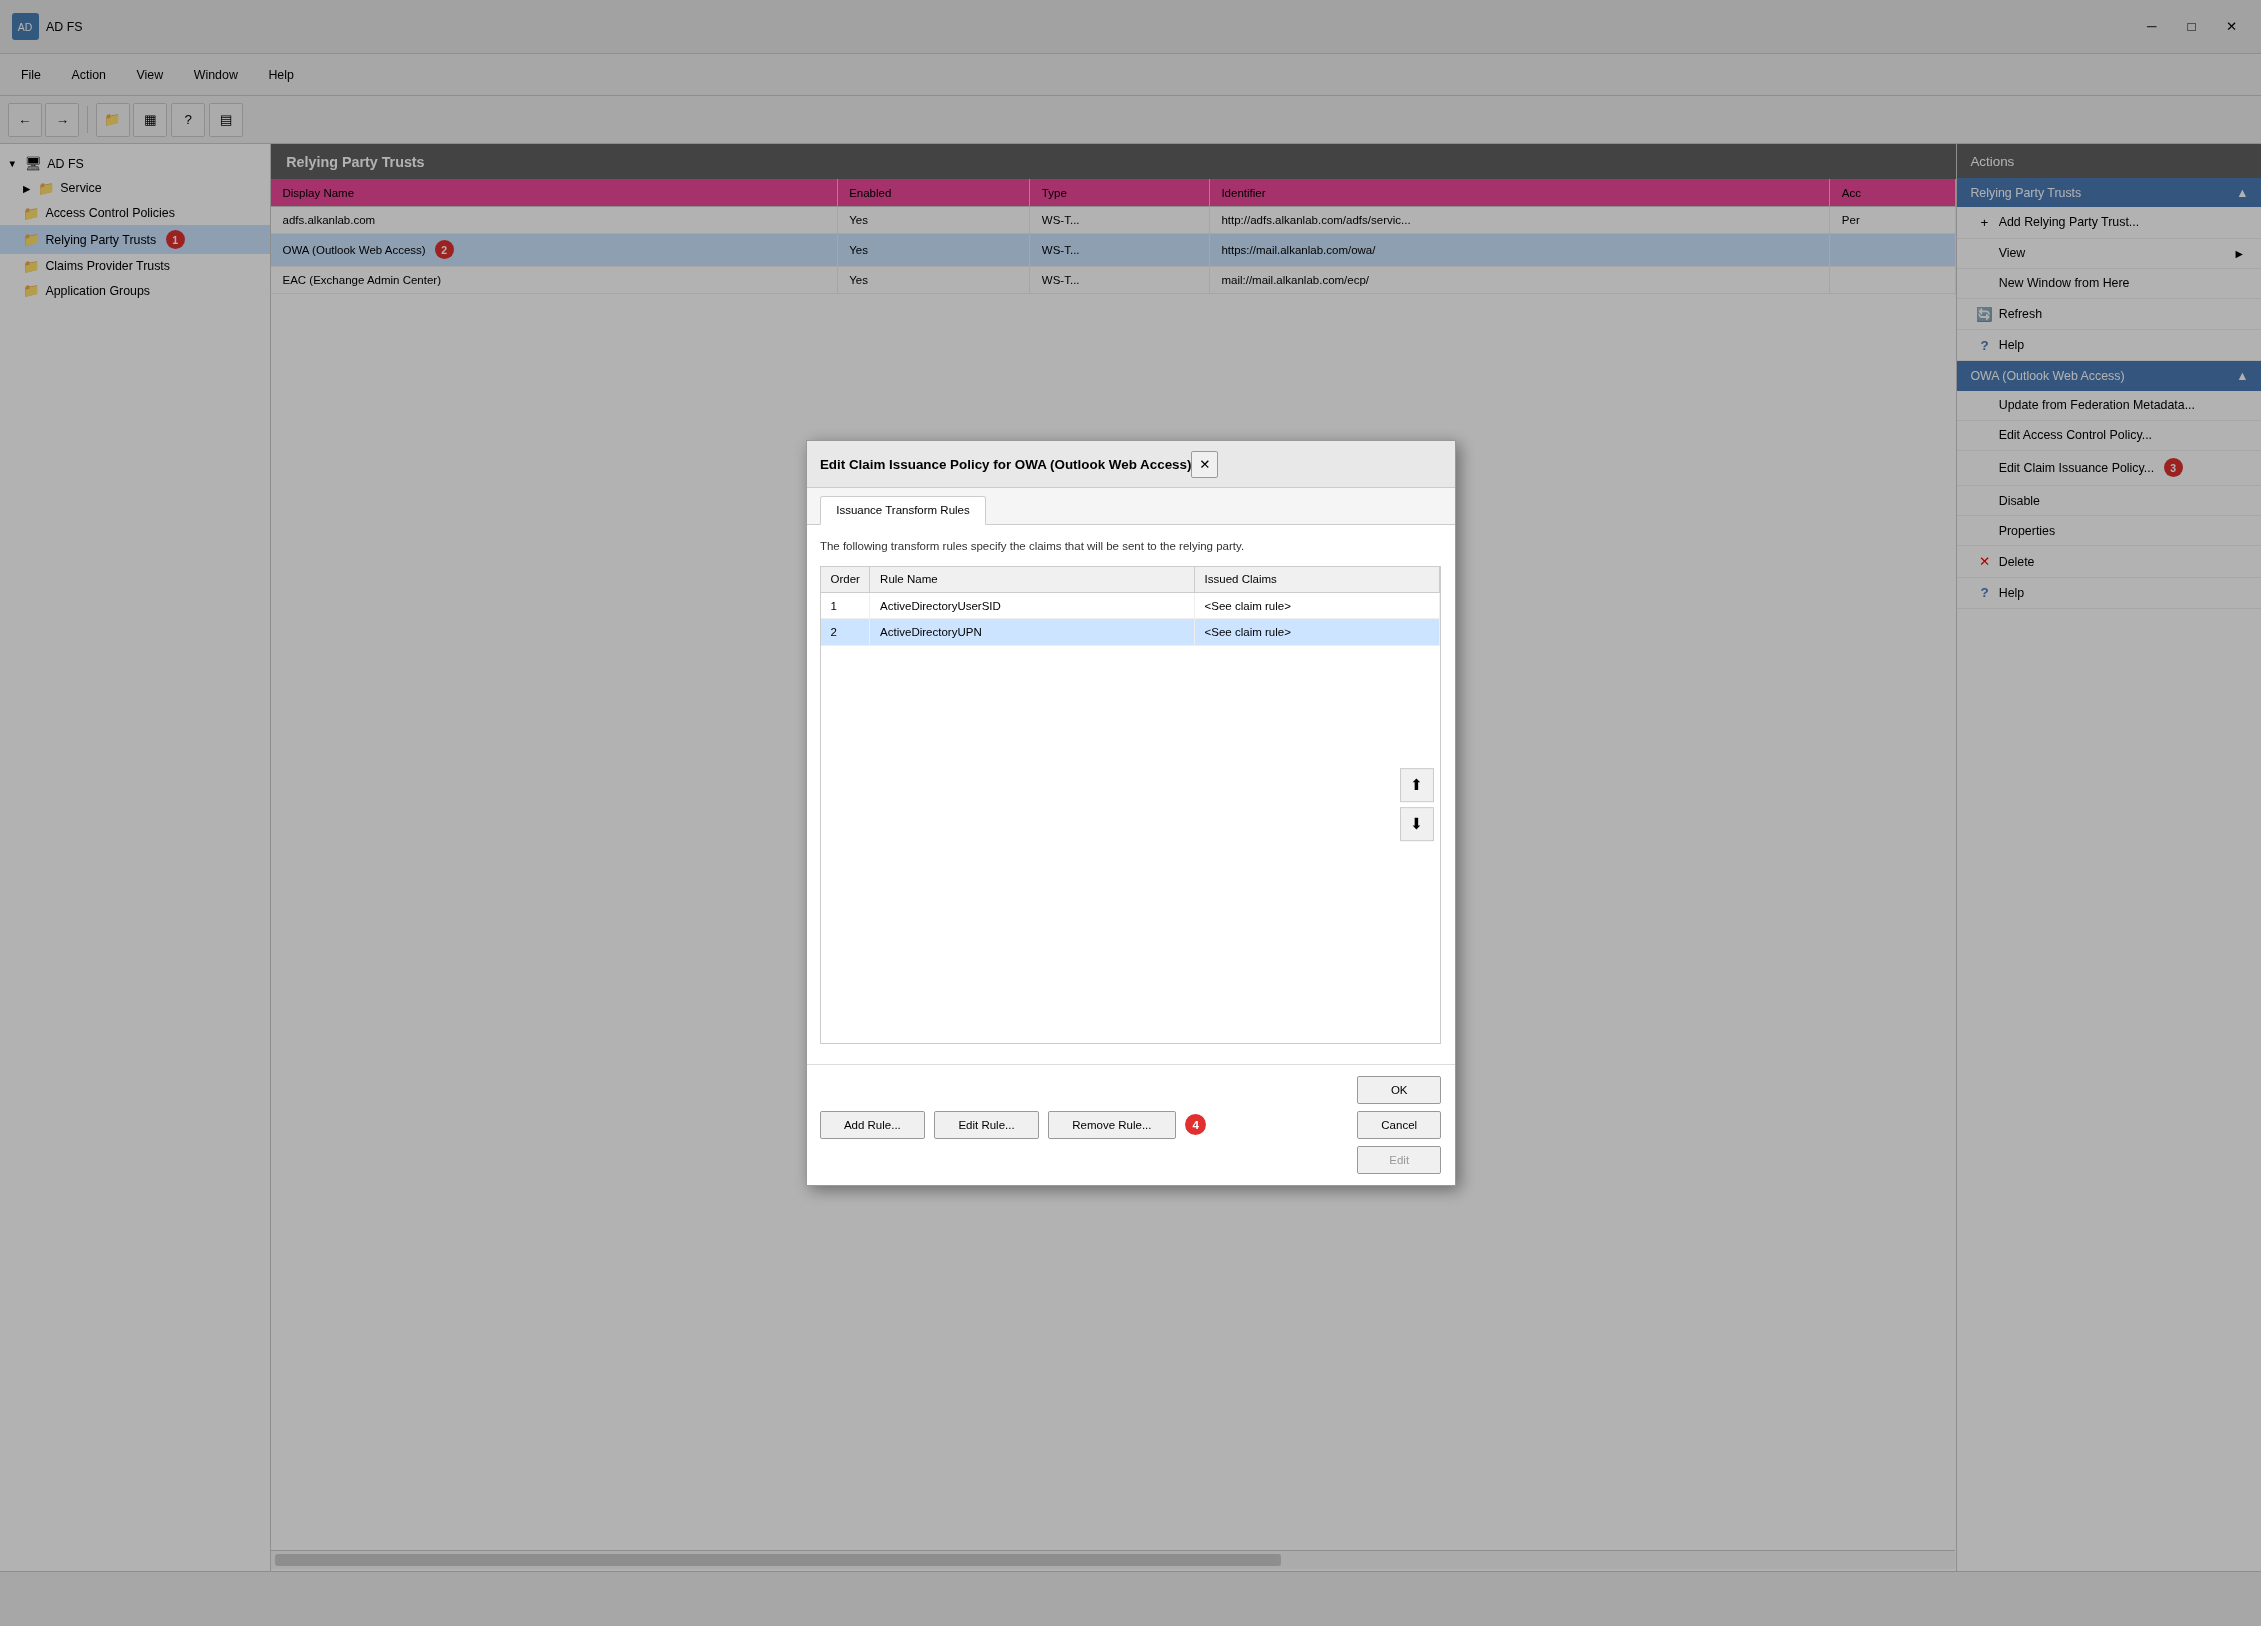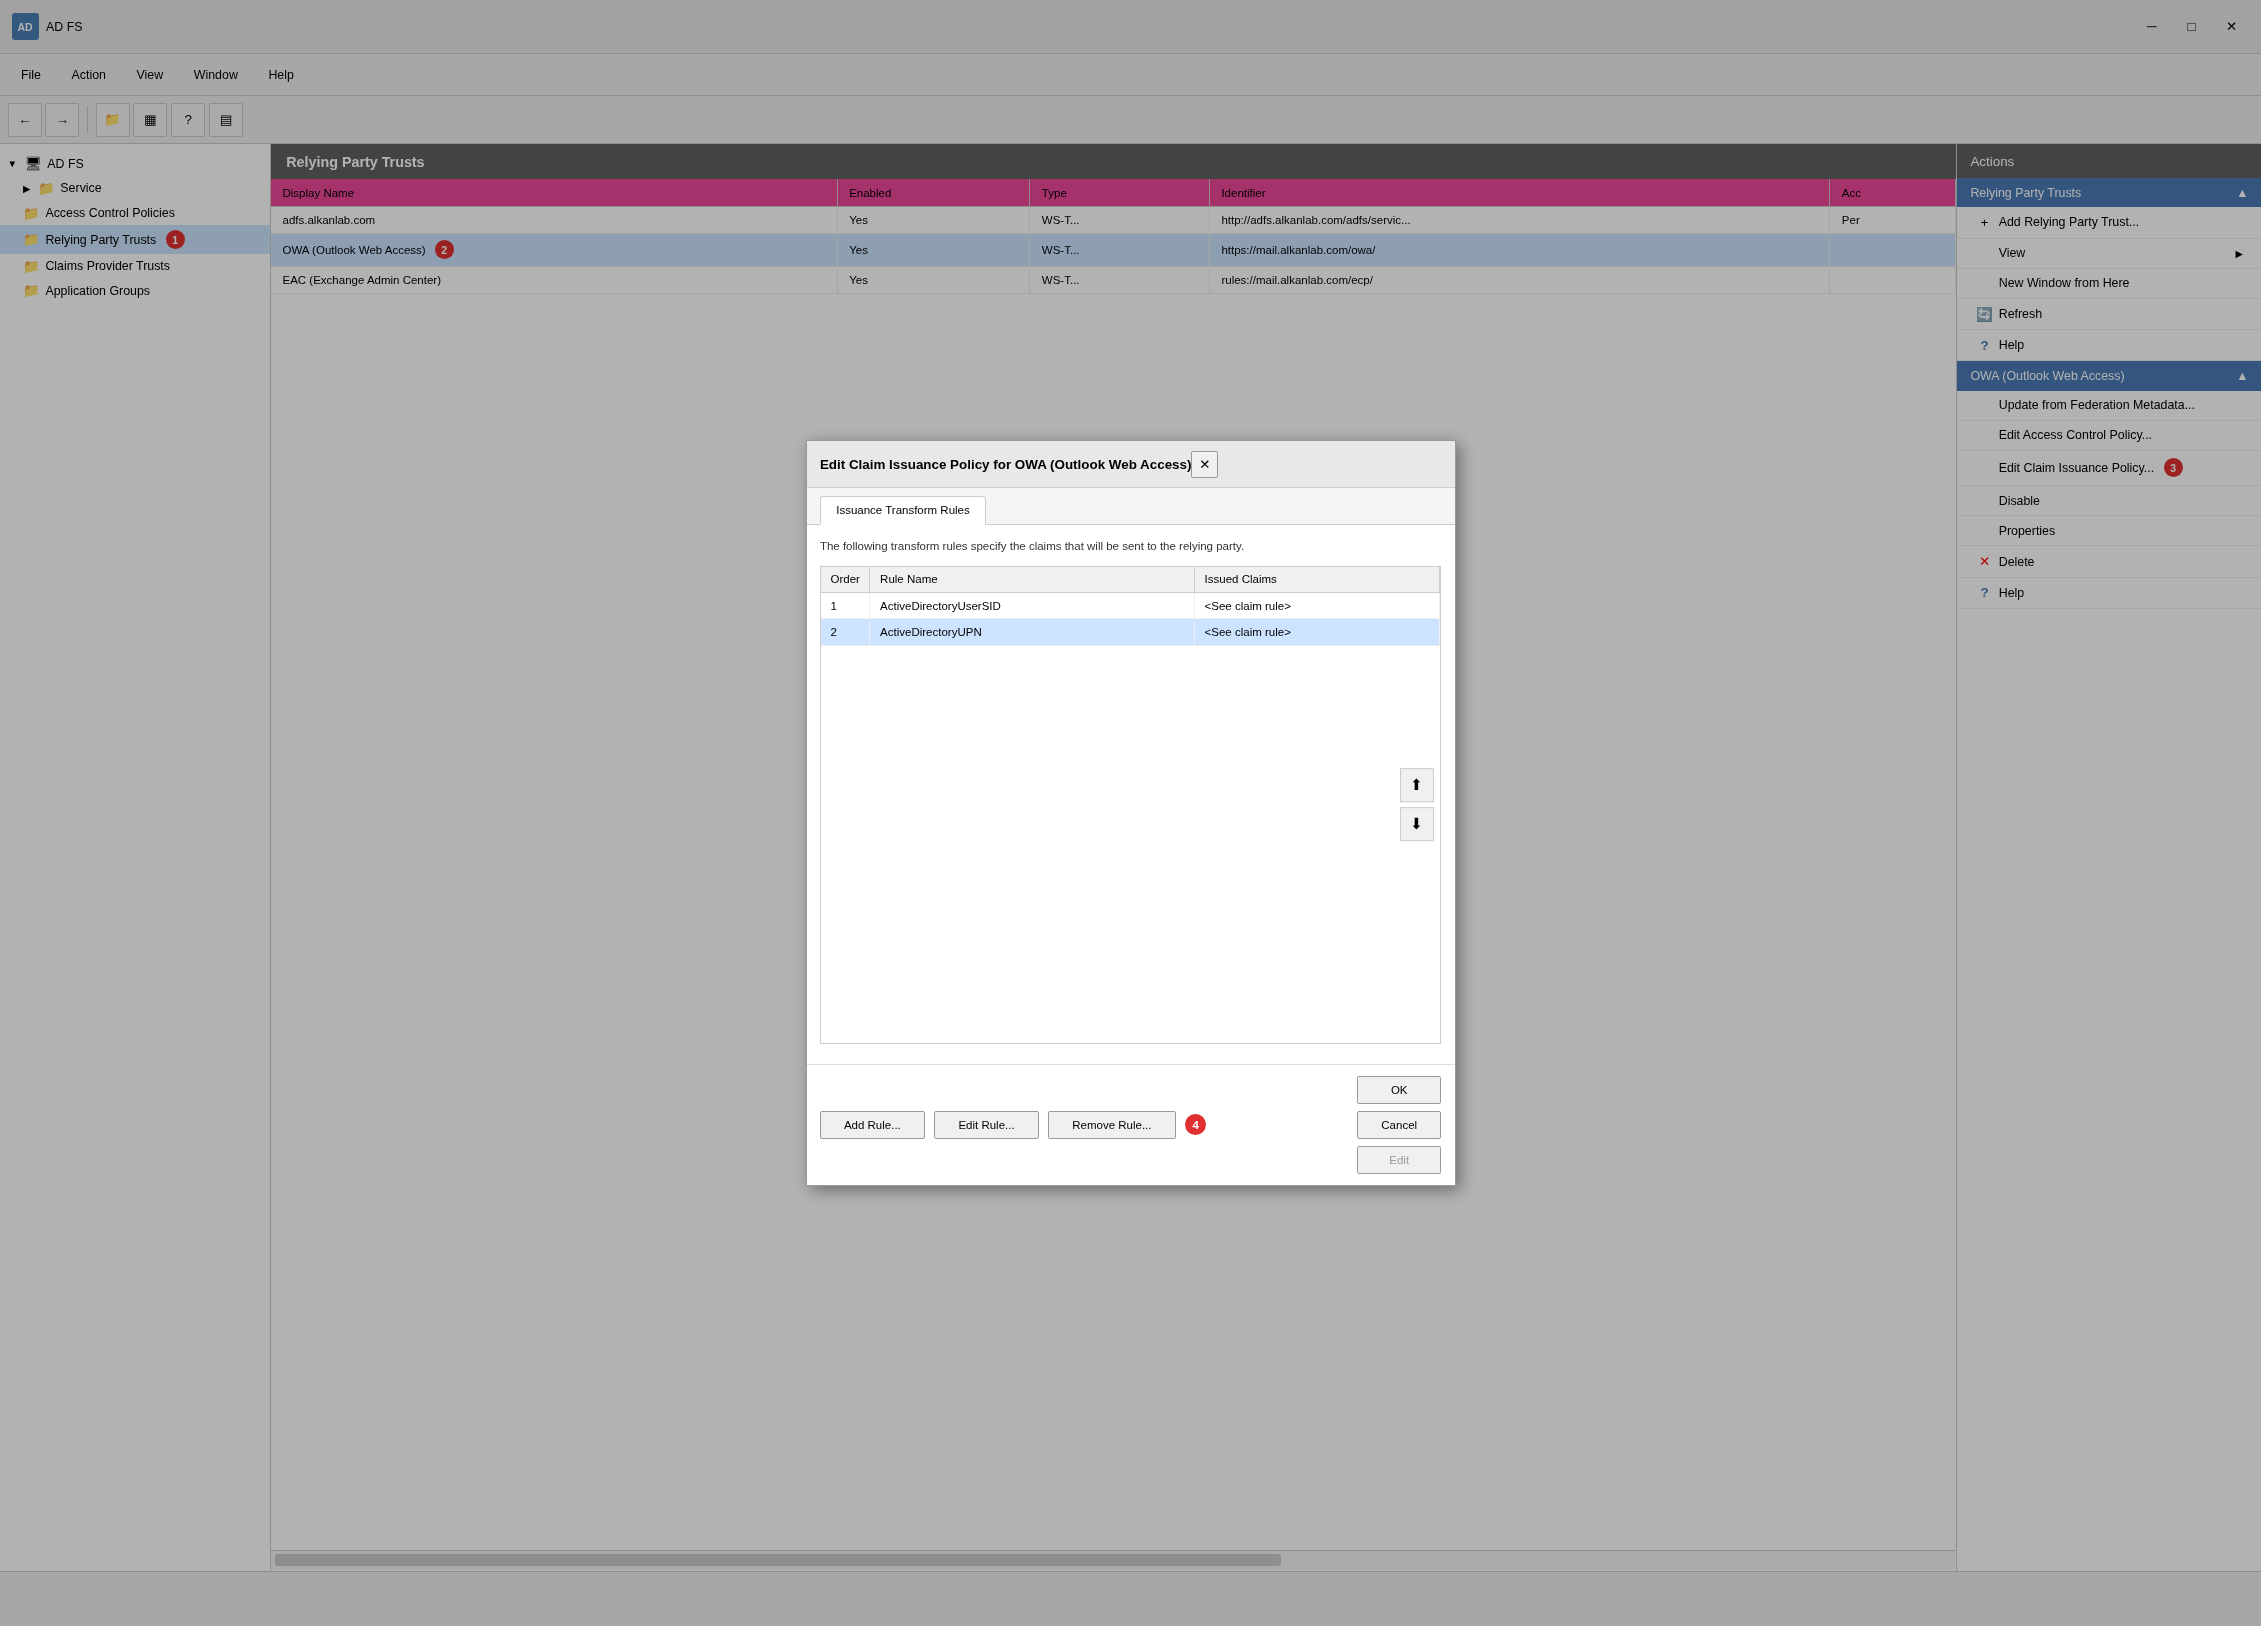--- a/index.html
+++ b/index.html
@@ -9,21 +9,21 @@
     .title-bar {
       background: #e8e8e8;
       height: 54px;
       display: flex;
       align-items: center;
       padding: 0 11.5px;
       border-bottom: 1px solid #ccc;
       justify-content: space-between;
     }
     .title-bar-left { display: flex; align-items: center; gap: 7.6px; }
-    .title-bar-icon { width: 27px; height: 27px; background: #4a7fb5; border-radius: 2.9px; display: flex; align-items: center; justify-content: center; color: white; font-weight: bold; font-size: 10.5px; }
+    .title-bar-icon { width: 27px; height: 27px; background: #4a7fb5; border-radius: 2.9px; display: flex; align-items: center; justify-content: center; color: white; font-weight: normal; font-size: 10.5px; }
     .title-bar-title { font-size: 12.4px; font-weight: normal; }
     .title-bar-controls { display: flex; gap: 1.9px; }
     .title-ctrl { width: 38px; height: 29px; border: none; background: transparent; cursor: pointer; font-size: 13.4px; display: flex; align-items: center; justify-content: center; }
 
     
     .menu-bar {
       background: #f0f0f0;
       height: 42px;
       display: flex;
       align-items: center;
@@ -422,21 +422,21 @@
             </td>
             <td>Yes</td>
             <td>WS-T...</td>
             <td>https://mail.alkanlab.com/owa/</td>
             <td></td>
           </tr>
           <tr>
             <td>EAC (Exchange Admin Center)</td>
             <td>Yes</td>
             <td>WS-T...</td>
-            <td>rules://mail.alkanlab.com/ecp/</td>
+            <td>mail://mail.alkanlab.com/ecp/</td>
             <td></td>
           </tr>
         </tbody>
       </table>
     </div>
 
     <div style="position:absolute;bottom:57px;left:271px;right:306px;">
       <div class="scrollbar-area">
         <div class="scroll-thumb"></div>
       </div>

